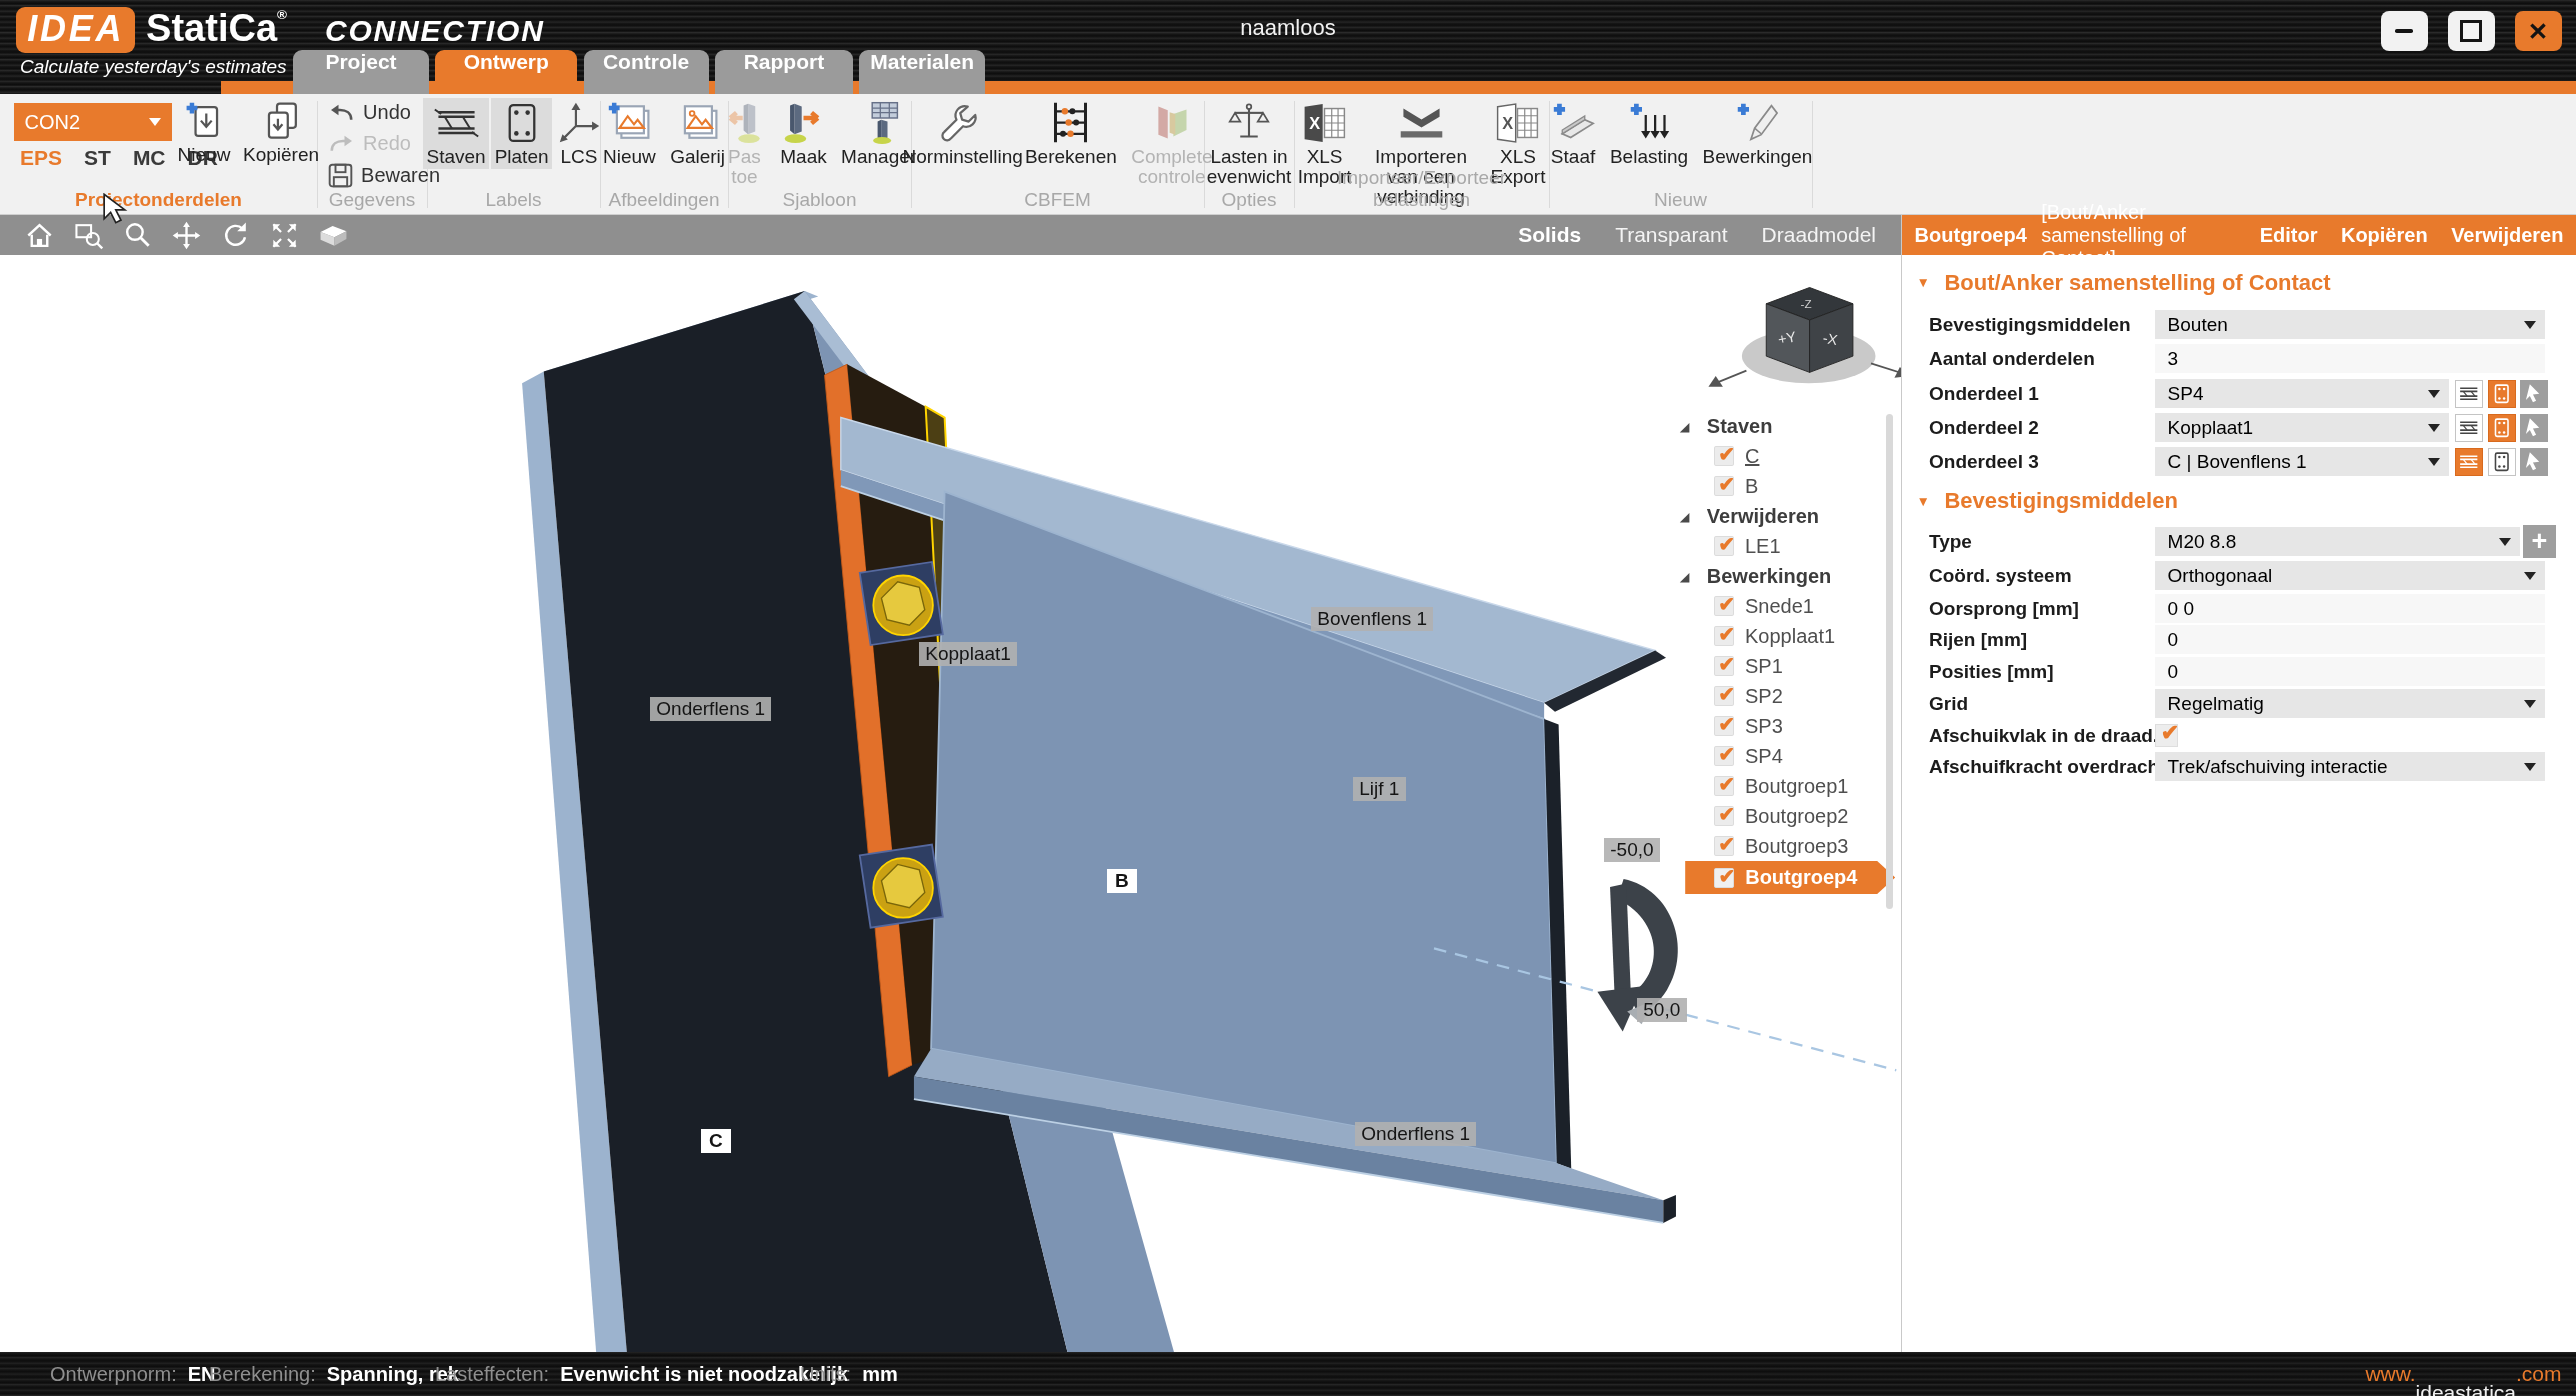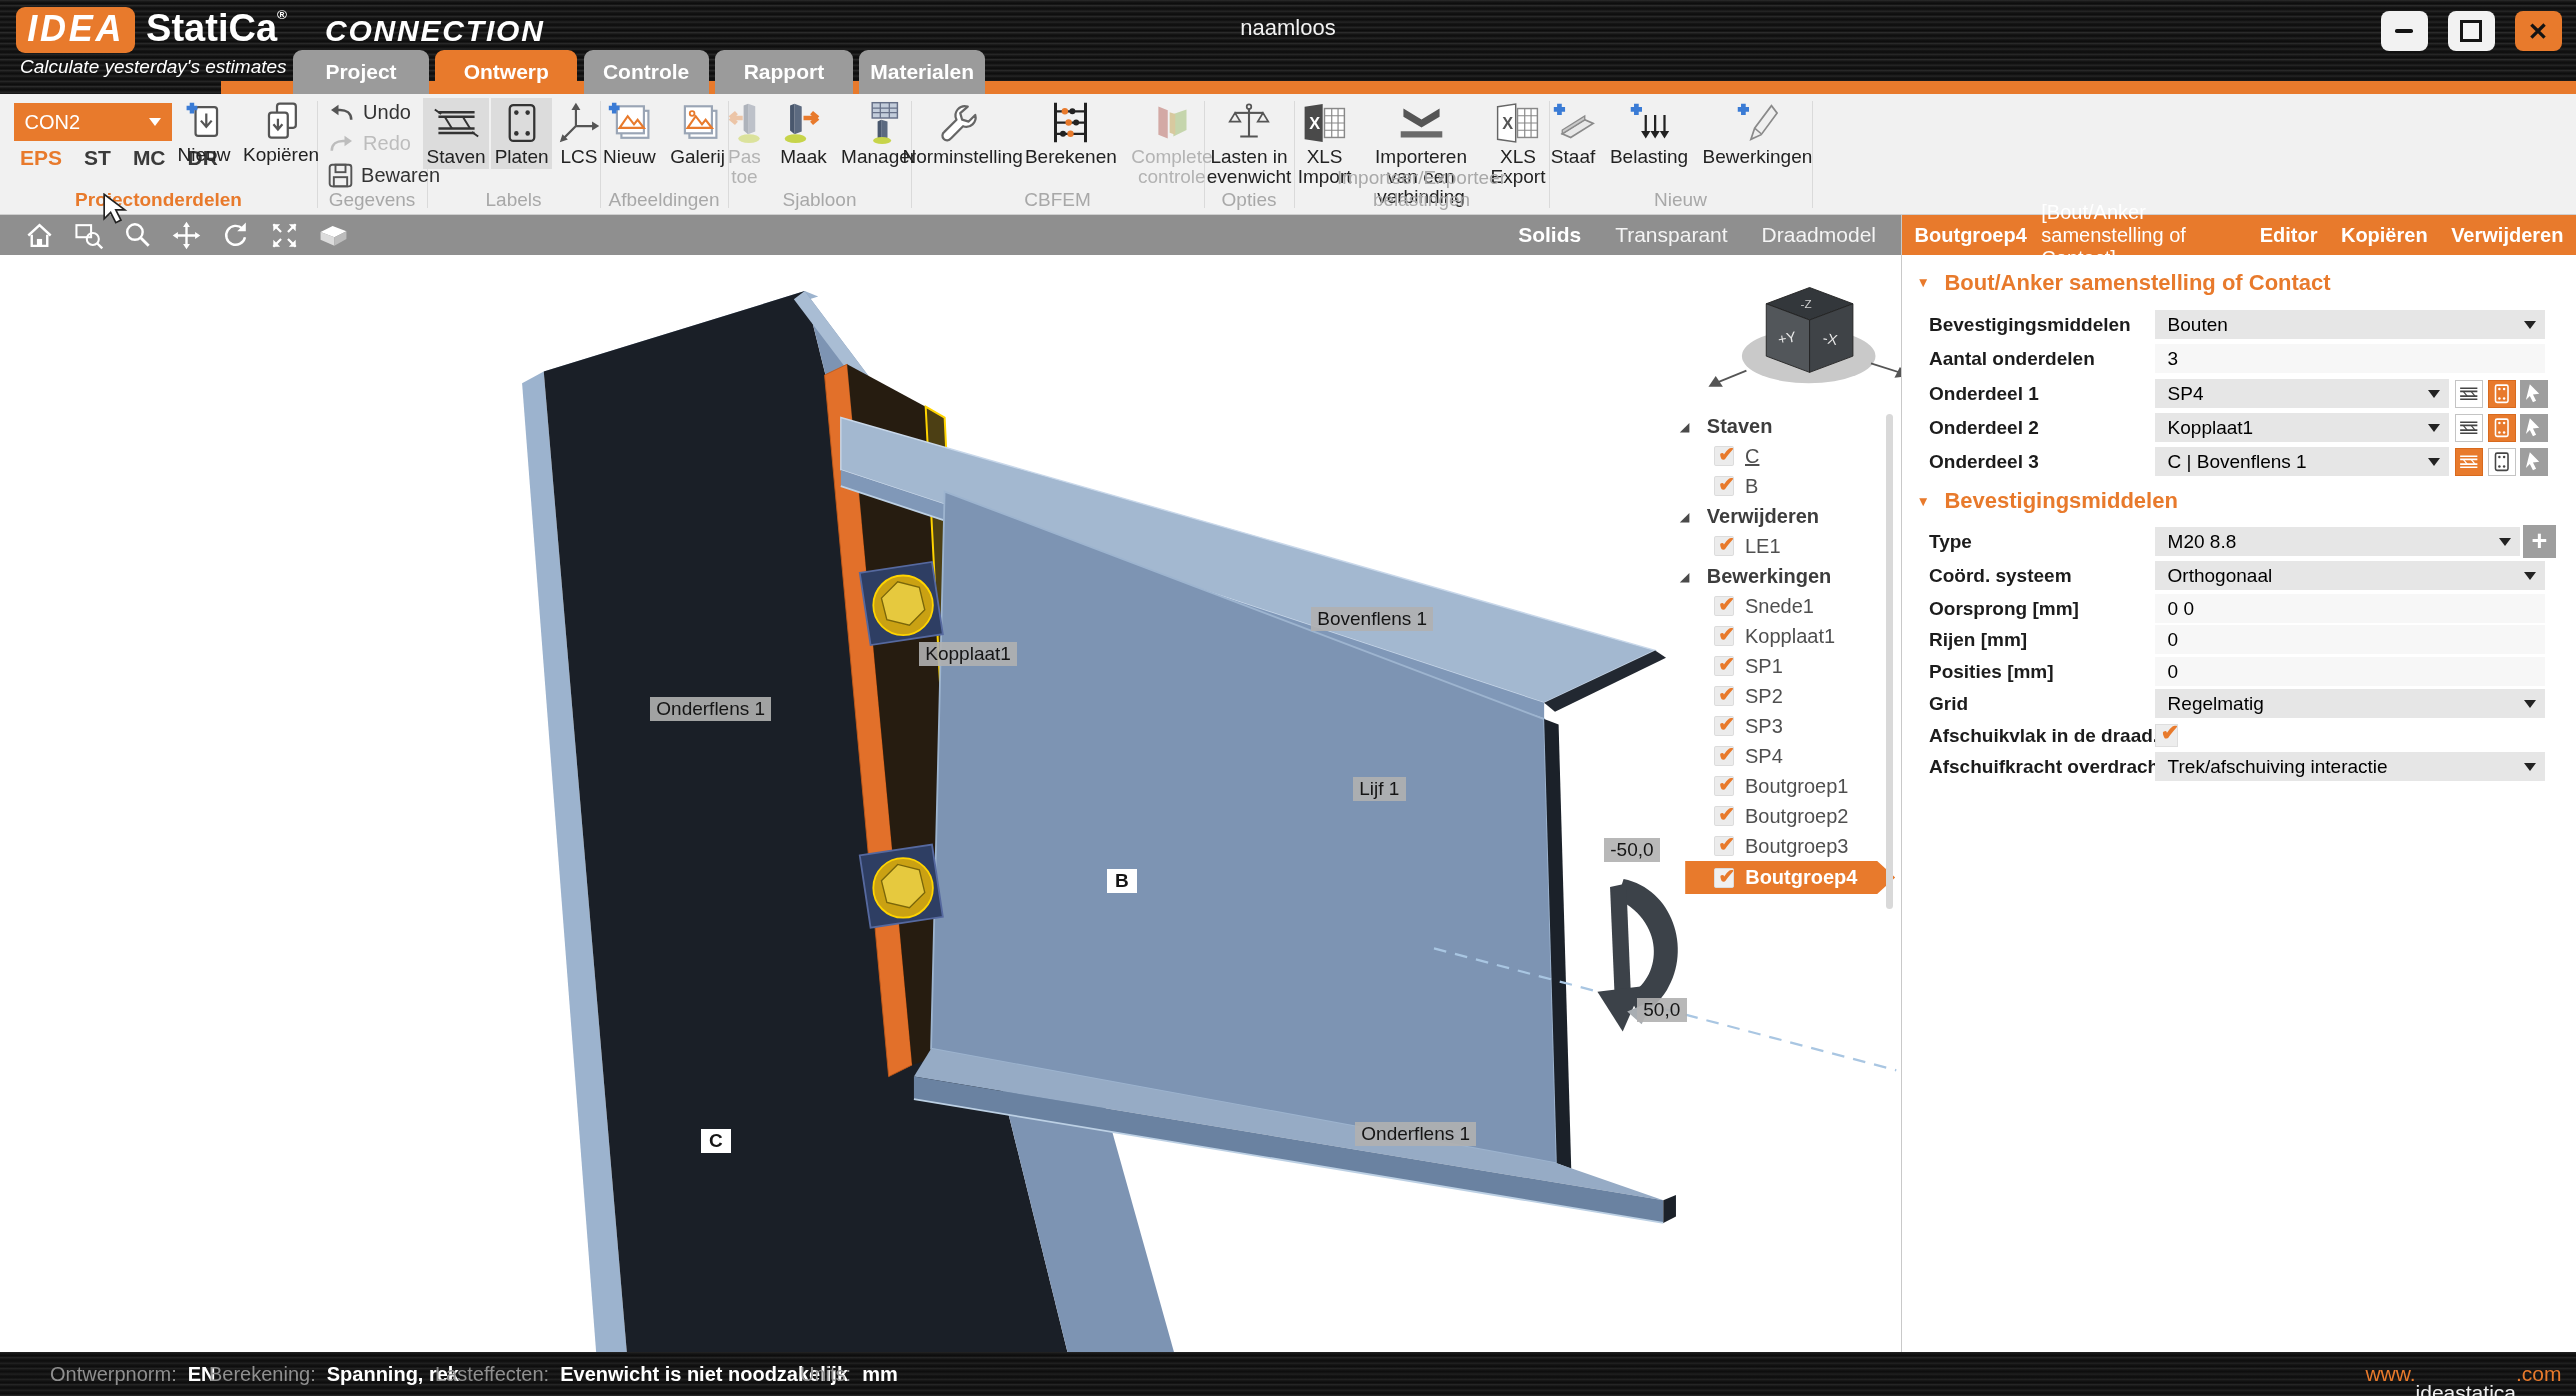--- a/index.html
+++ b/index.html
@@ -17,21 +17,21 @@
   .tagline{position:absolute;left:20px;top:56px;color:#fff;font-style:italic;font-size:19px;}
   .doc-title{position:absolute;top:14.5px;left:0;width:100%;text-align:center;color:#f2f2f2;font-size:22px;}
   .winbtns{position:absolute;top:11px;right:14.5px;display:flex;gap:20px;}
   .winbtn{width:47px;height:40px;border-radius:8.1px;background:#f2f2f2;display:flex;align-items:center;justify-content:center;}
   .winbtn.close{background:#e87a2c;color:#141414;font-size:24.4px;font-weight:bold;}
   .glyph-min{width:18px;height:4.5px;background:#141414;border-radius:1.8px;}
   .glyph-max{width:15.4px;height:15.4px;border:3.6px solid #141414;}
   .tabstrip{position:absolute;left:221px;right:0;bottom:0;height:13.5px;background:#e87a2c;}
   .tabs{position:absolute;left:293px;bottom:0;display:flex;gap:6.3px;}
   .tab{height:44px;border-radius:9px 9px 0 0;background:#9b9b9b;color:#fff;font-size:21px;font-weight:bold;
-    display:flex;align-items:center;justify-content:center;}
+    display:flex;align-items:flex-start;justify-content:center;}
   .tab.active{background:#e87a2c;}
   
   .ribbon{position:absolute;top:94px;left:0;width:100%;height:121px;background:#f1f1f1;border-bottom:0.9px solid #cfcfcf;box-sizing:border-box;}
   .rsep{position:absolute;top:7.2px;height:107px;width:0.9px;background:#dadada;}
   .rgroup{position:absolute;top:0;height:121px;}
   .glabel{position:absolute;bottom:4.5px;left:0;right:0;text-align:center;font-size:19px;color:#a8a8a8;}
   .glabel.hot{color:#e87a2c;font-weight:bold;}
   .gitems{position:absolute;top:3.6px;left:0;right:0;display:flex;justify-content:center;align-items:flex-start;gap:7.2px;}
   .rbtn{display:flex;flex-direction:column;align-items:center;gap:0.9px;padding:1.8px 3.6px;color:#222;}
   .rbtn .ric{height:47px;display:flex;align-items:center;justify-content:center;}

